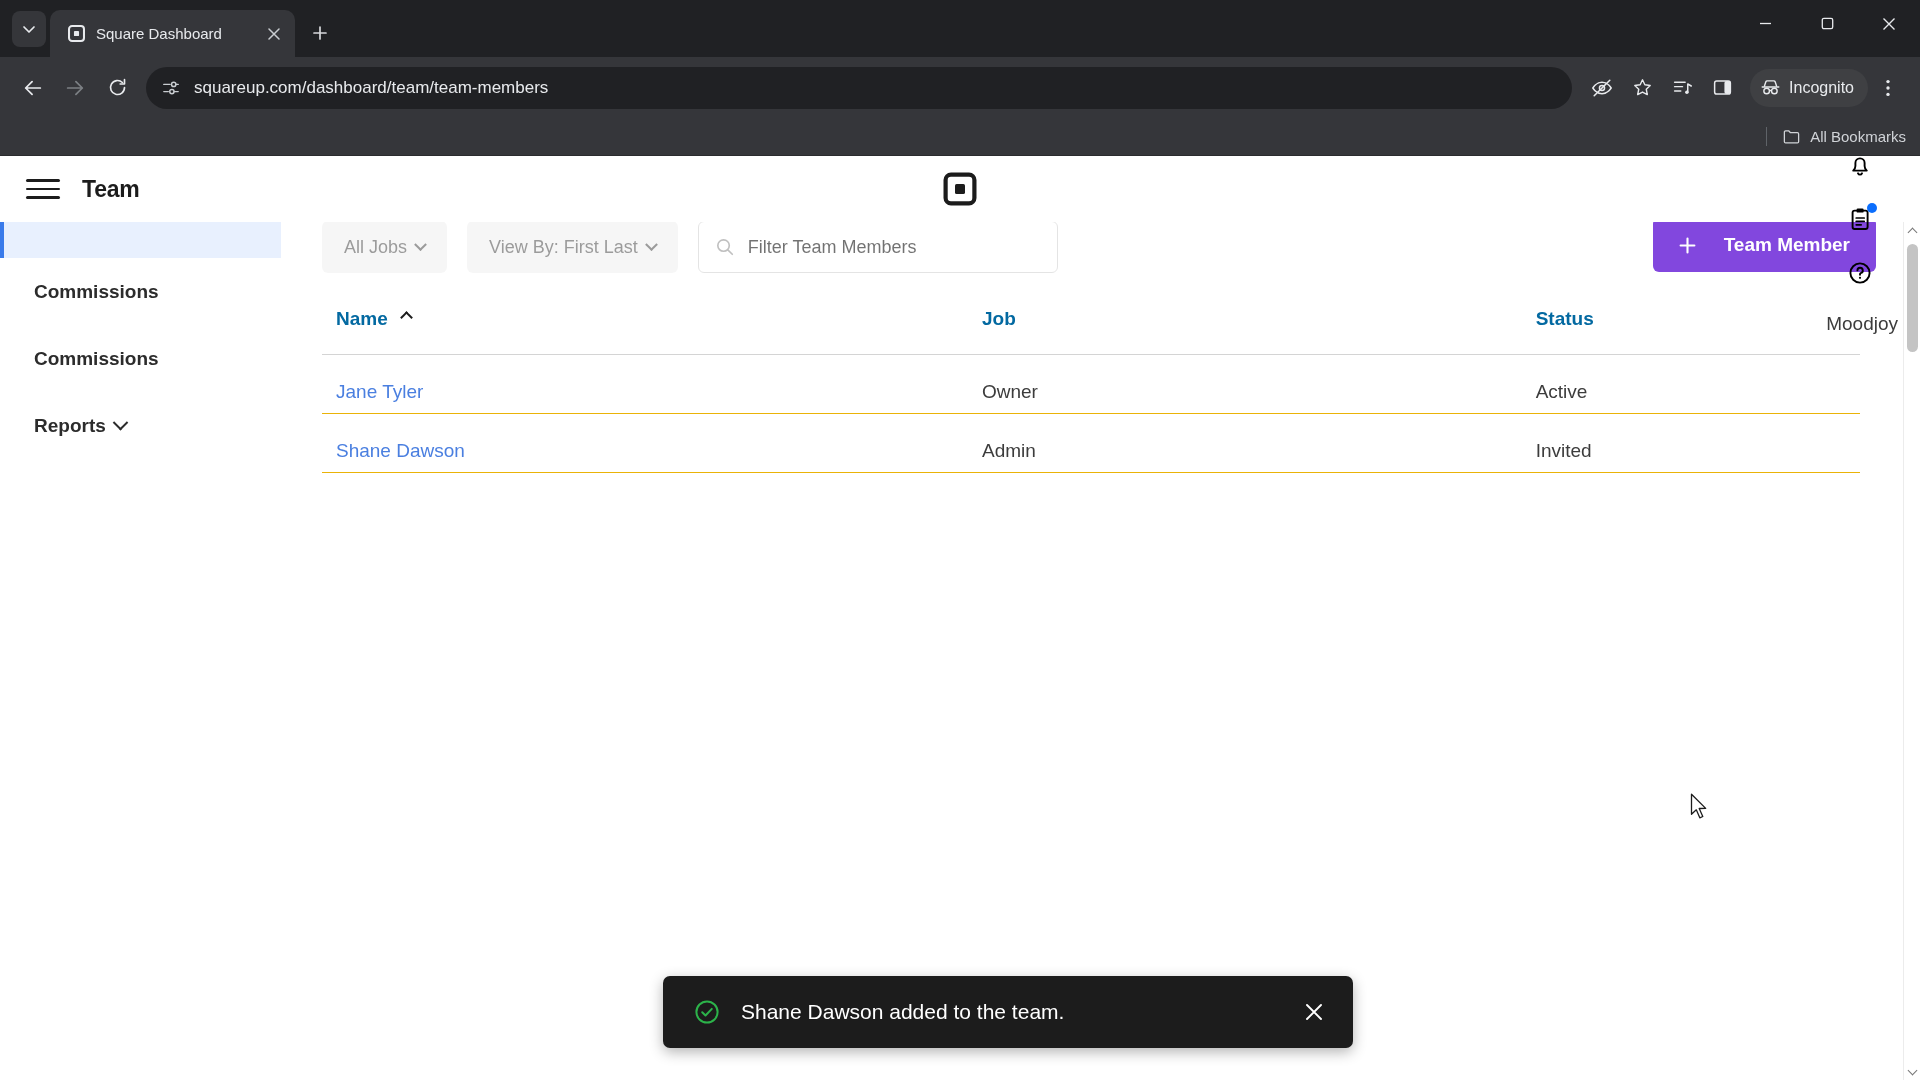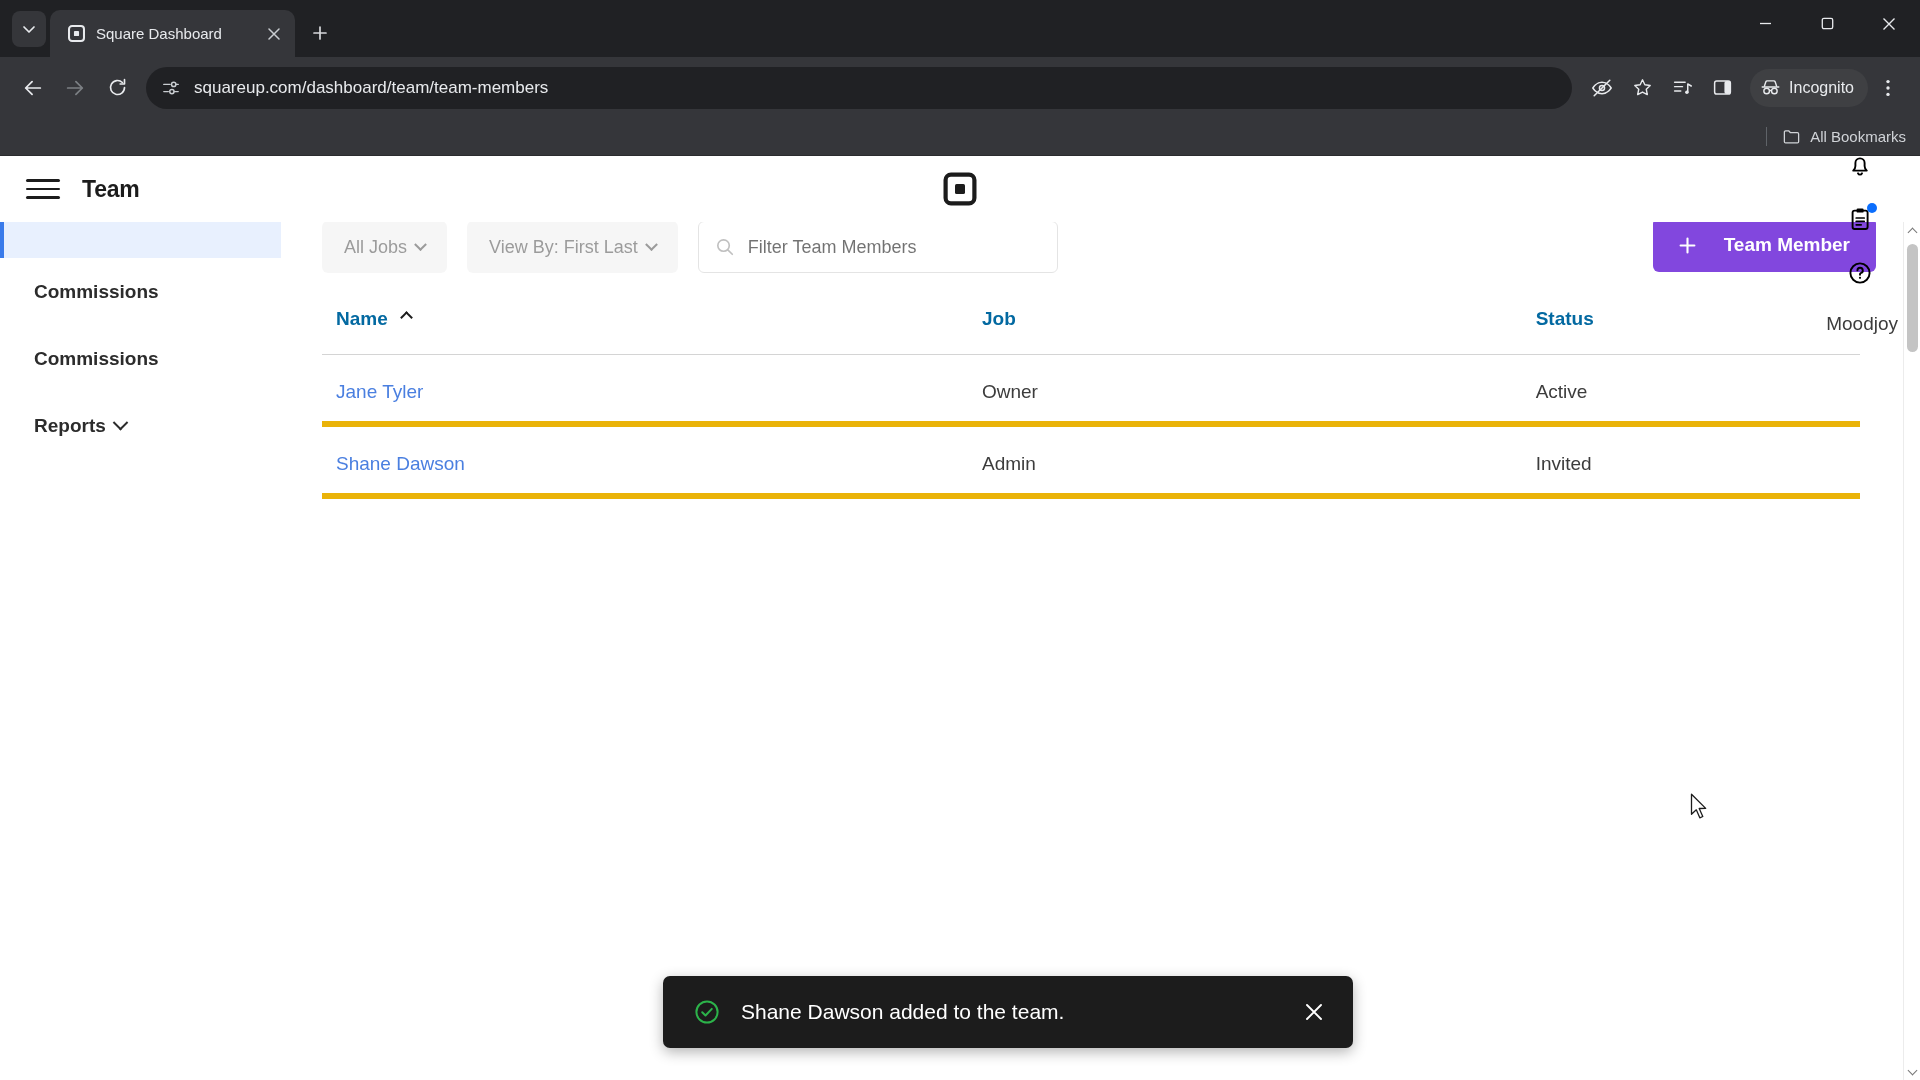--- a/index.html
+++ b/index.html
@@ -347,22 +347,22 @@
     width: 9px; height: 9px;
     border-left: 2.4px solid #1c1c1c;
     border-top: 2.4px solid #1c1c1c;
     transform: rotate(45deg);
     margin-left: 9px;
     vertical-align: 3px;
   }
   table.team td {
     font-size: 19px;
     color: #3c3c3c;
-    padding: 26px 0 18px 14px;
-    border-bottom: 6px solid #eab308;
+    padding: 26px 0 10px 14px;
+    border-bottom: 1px solid #eab308;
   }
   td.name-cell a {
     color: #4a7fe0;
     text-decoration: none;
     cursor: pointer;
   }
   .col-name { width: 42%; }
   .col-job  { width: 36%; }
   .col-status { width: 22%; }
 

